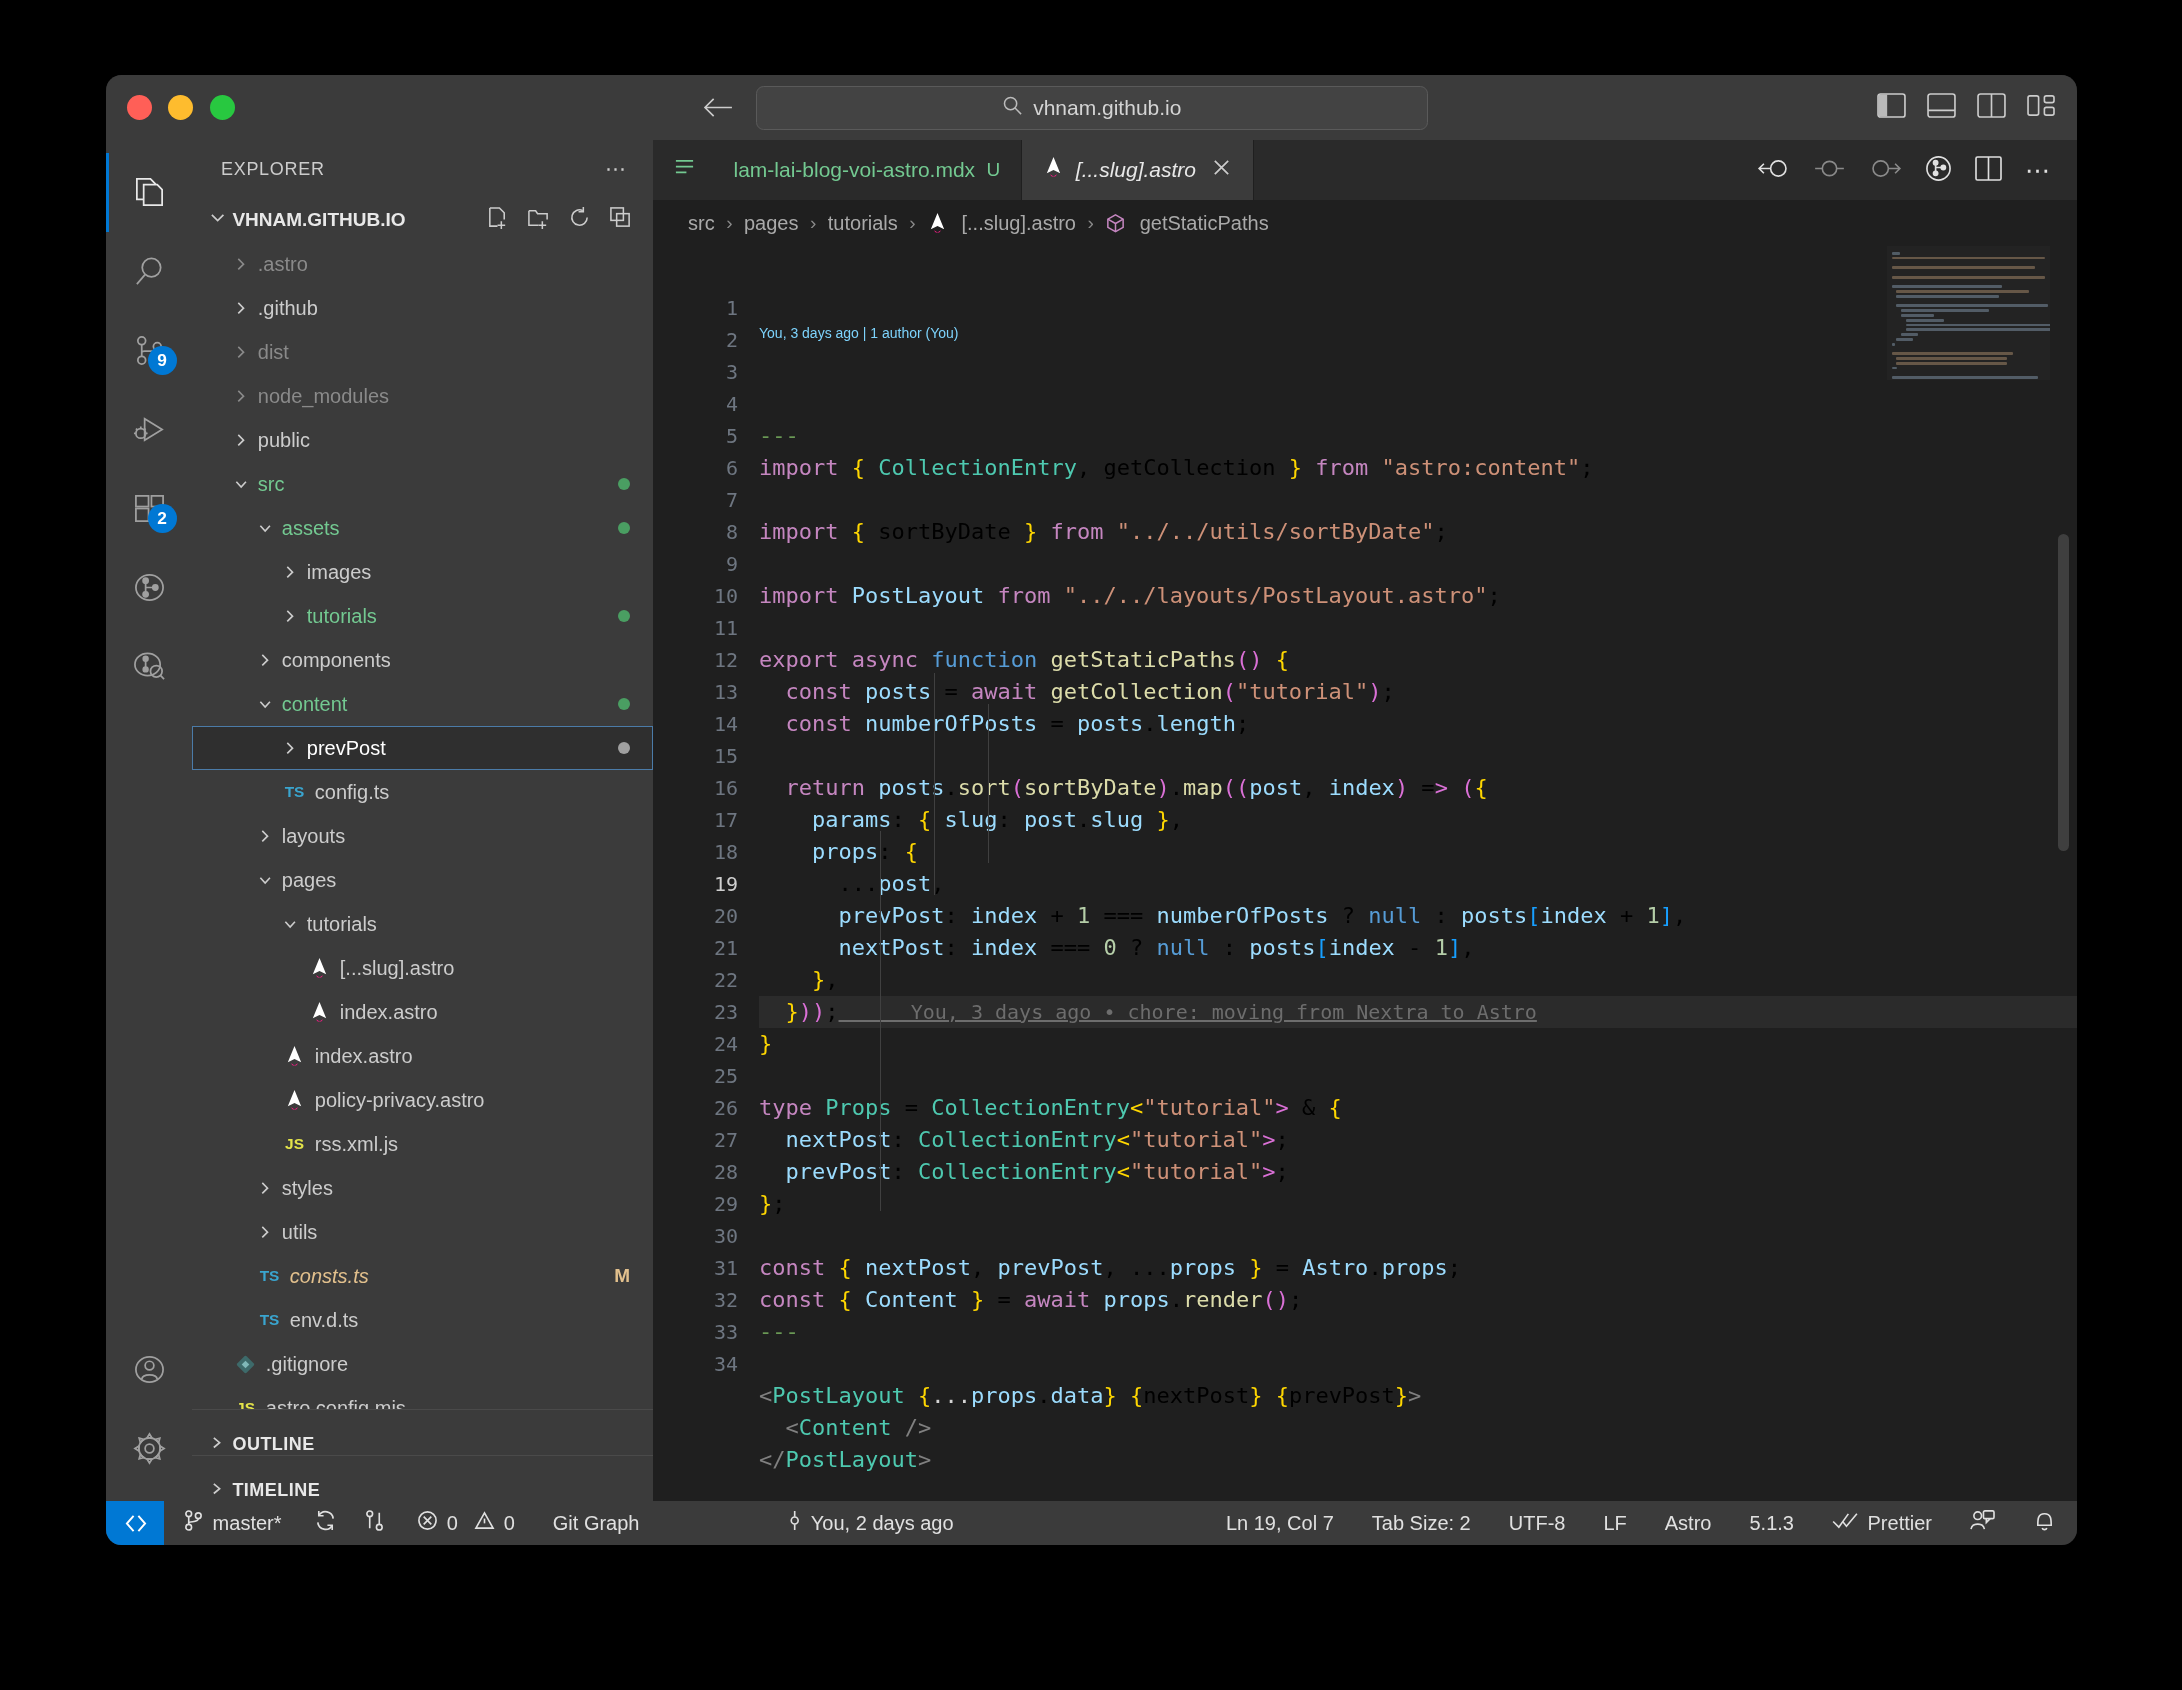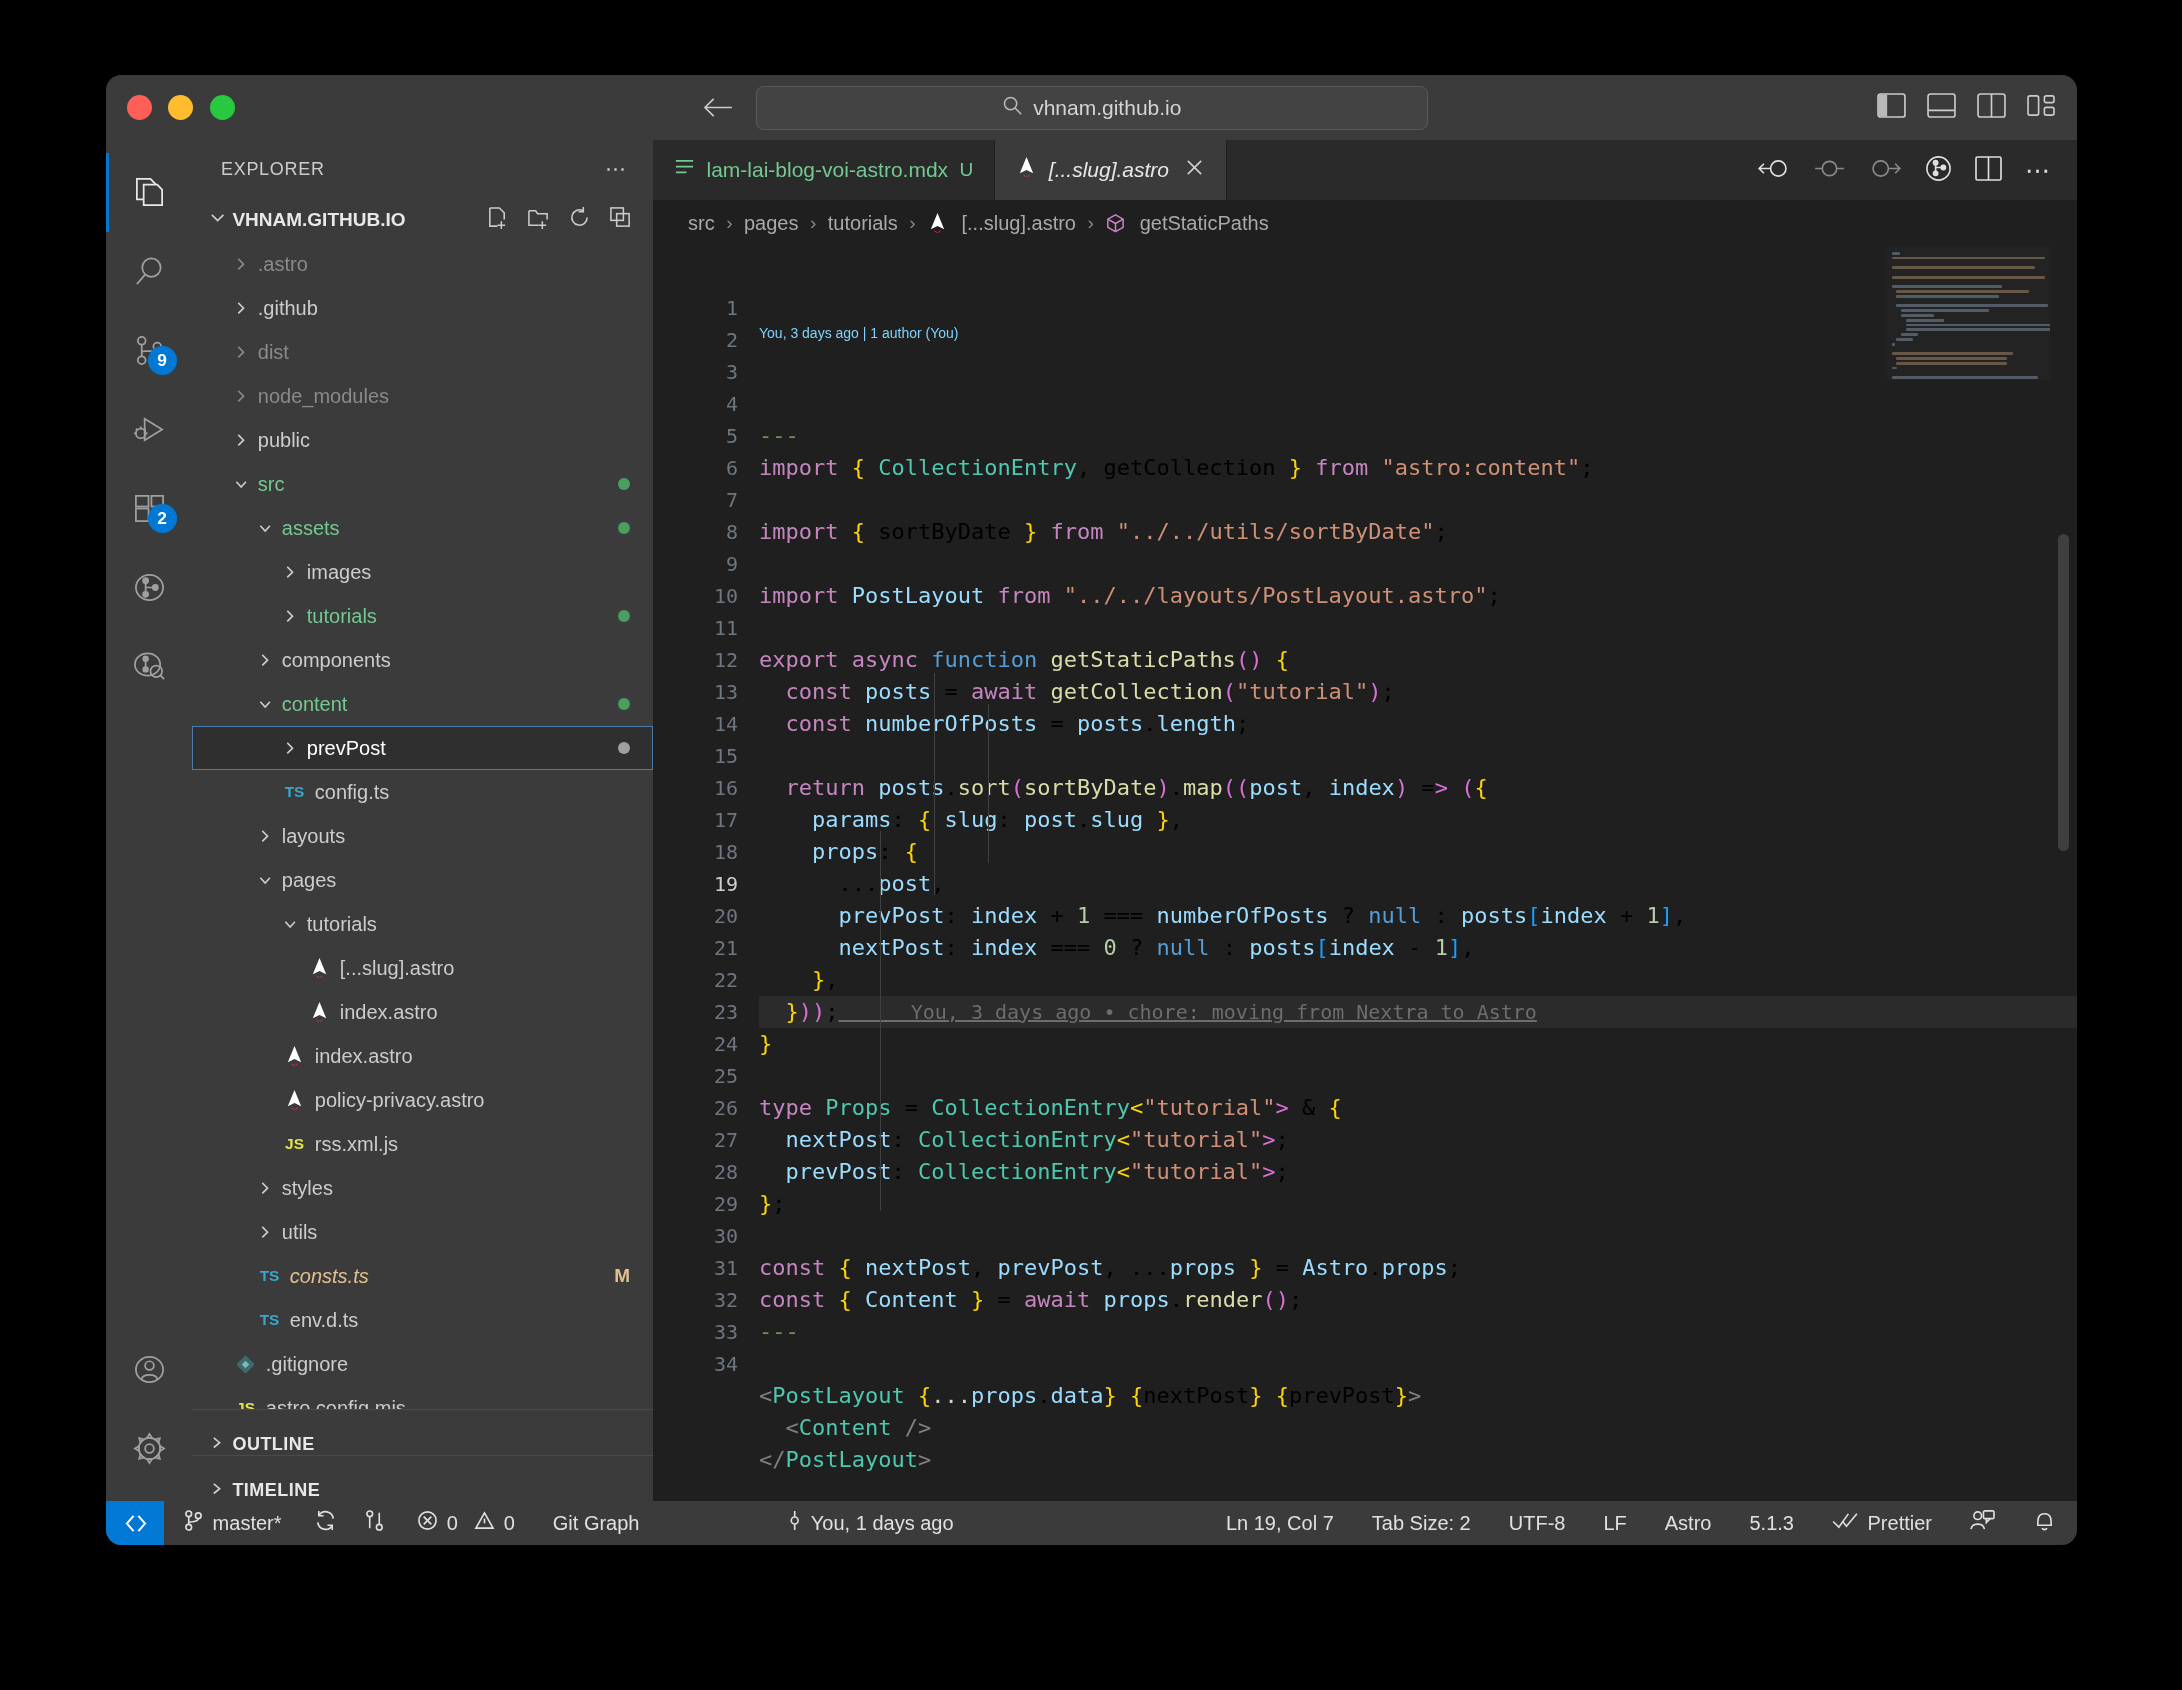--- a/index.html
+++ b/index.html
@@ -193,21 +193,21 @@
     color: #9d9d9d;
     border-right: 1px solid #1f1f1f;
     max-width: 403px;
   }
   .tab.active {
     background: #3b3b3b;
     color: #e8e8e8;
     font-style: italic;
   }
   .tab .gitstat { color: #73c991; font-size: 19px; }
-  .tab .tabname.green { color: #73c991; }
+  .tab .tabname.green { color: #73c991; margin-left: 27px; }
   .tab .closebtn { font-size: 23px; color: #cccccc; margin-left: 3.8px; }
   .tabs-actions {
     margin-left: auto;
     display: flex; align-items: center; gap: 23px;
     padding: 0 25px;
     color: #cccccc;
   }
 
   .breadcrumb {
     height: 46px;
@@ -991,21 +991,21 @@
       <span>Git Graph</span>
     </div>
 
     <div class="st" style="margin-left:115px">
       <span>
         <svg width="15.4" height="23" viewBox="0 0 16 24" fill="none" stroke="#e0e0e0" stroke-width="1.7">
           <circle cx="8" cy="12" r="3.6"></circle>
             <path d="M8 2 V8 M8 16 V22"></path>
         </svg>
       </span>
-      <span>You, 1 days ago</span>
+      <span>You, 2 days ago</span>
     </div>
 
     <div class="st-right">
       <div class="st gap2">
         <span>Ln 19, Col 7</span>
       </div>
       <div class="st gap2">
         <span>Tab Size: 2</span>
       </div>
       <div class="st gap2">

